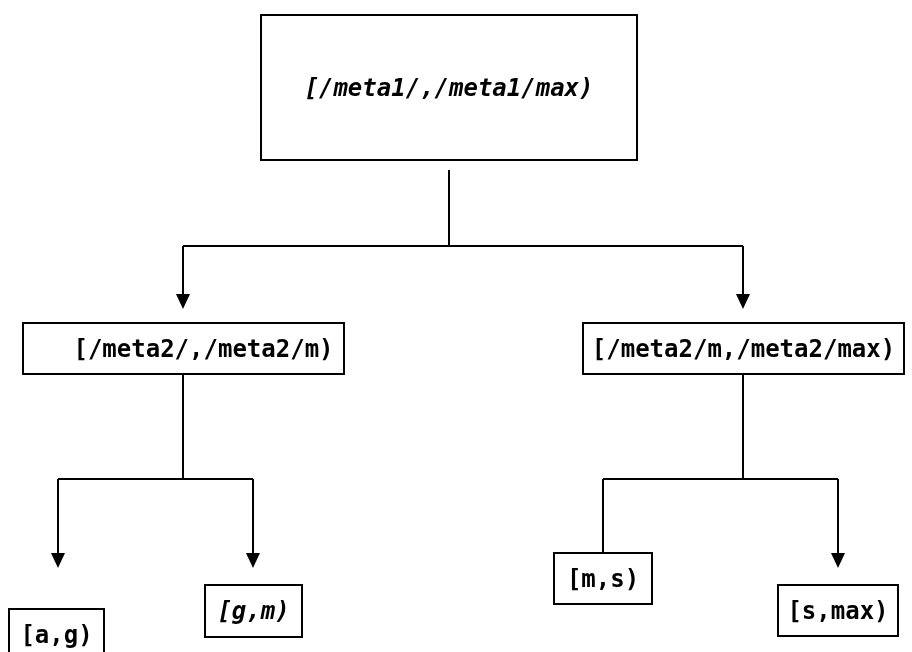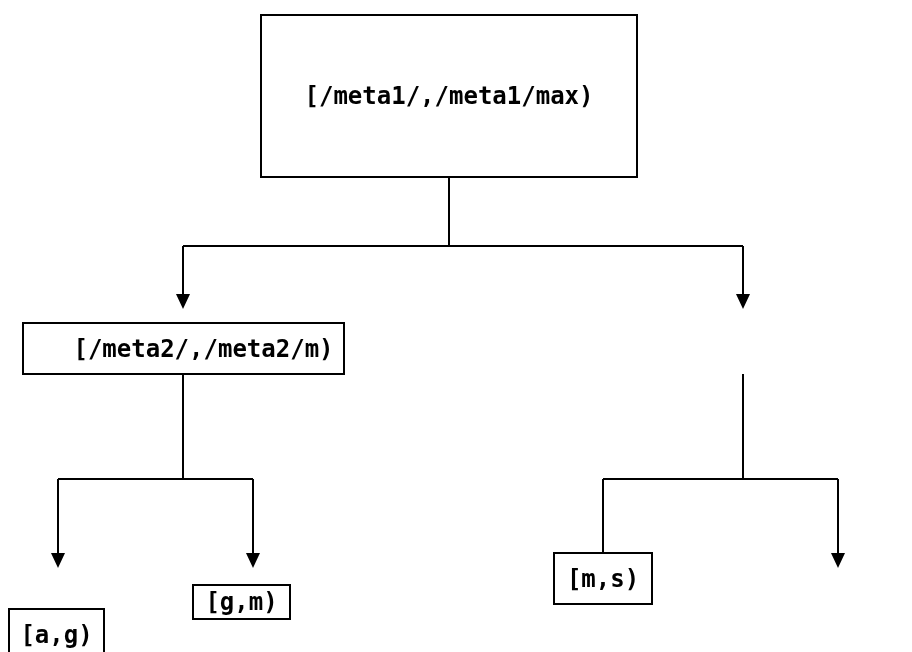--- a/index.html
+++ b/index.html
@@ -51,35 +51,41 @@
 
     <path d="M183,374 L183,479 M58,479 L253,479 M58,479 L58,553 M253,479 L253,553" stroke="#000000" stroke-width="2" fill="none"></path>
     <polygon points="58,568 51,553 65,553" fill="#000000"></polygon>
     <polygon points="253,568 246,553 260,553" fill="#000000"></polygon>
 
     <path d="M743,374 L743,479 M603,479 L838,479 M603,479 L603,553 M838,479 L838,553" stroke="#000000" stroke-width="2" fill="none"></path>
     <polygon points="603,568 596,553 610,553" fill="#000000"></polygon>
     <polygon points="838,568 831,553 845,553" fill="#000000"></polygon>
   </svg>
 
-  <div class="node" style="left:260px; top:14px; width:378px; height:164px;">
+  <div class="node" style="left:260px; top:14px; width:378px; height:147px;font-style:italic;">
     <span>[/meta1/,/meta1/max)</span>
   </div>
 
   <div class="node" style="left:22px; top:322px; width:323px; height:53px;padding-left:40px;">
     <span>[/meta2/,/meta2/m)</span>
   </div>
 
+  <div class="node" style="left:582px; top:322px; width:323px; height:53px;">
+    <span>[/meta2/m,/meta2/max)</span>
+  </div>
 
   <div class="node" style="left:8px; top:588px; width:97px; height:53px;margin-top:20px;">
     <span>[a,g)</span>
   </div>
 
-  <div class="node" style="left:192px; top:584px; width:99px; height:36px;">
+  <div class="node" style="left:204px; top:584px; width:99px; height:54px;font-style:italic;">
     <span>[g,m)</span>
   </div>
 
   <div class="node" style="left:553px; top:552px; width:100px; height:53px;">
     <span>[m,s)</span>
   </div>
 
+  <div class="node" style="left:777px; top:584px; width:122px; height:53px;">
+    <span>[s,max)</span>
+  </div>
 
 </div>
 
 </body></html>

